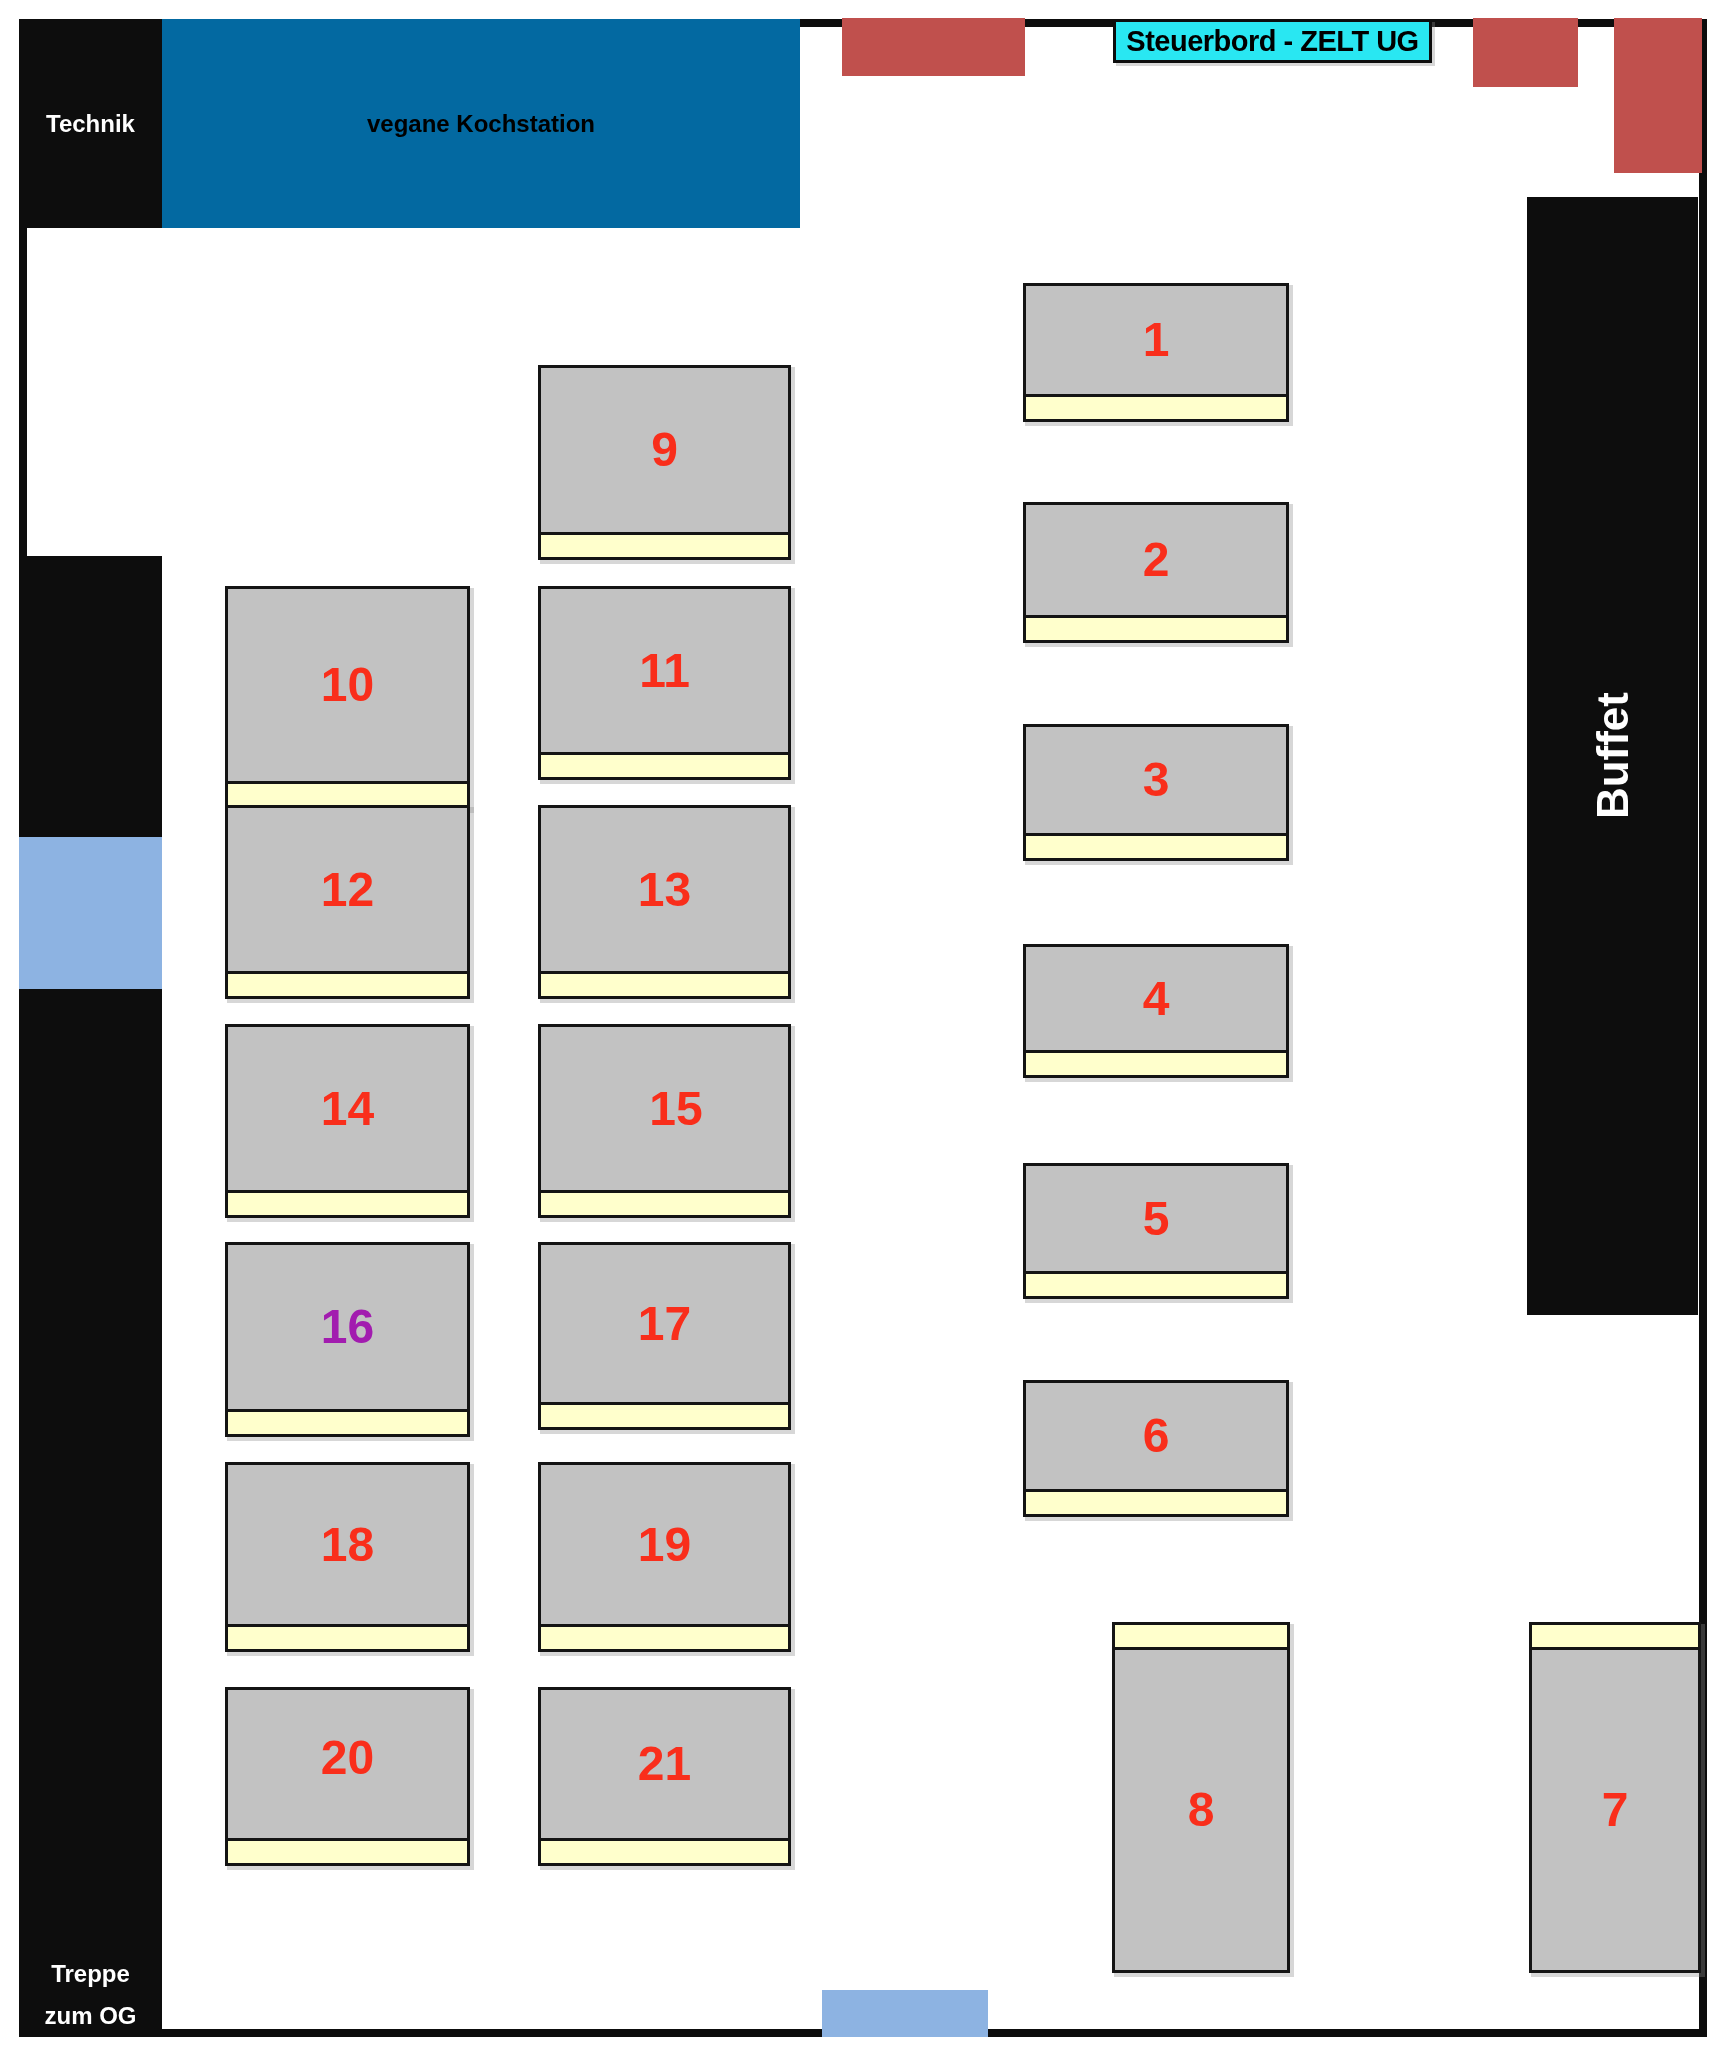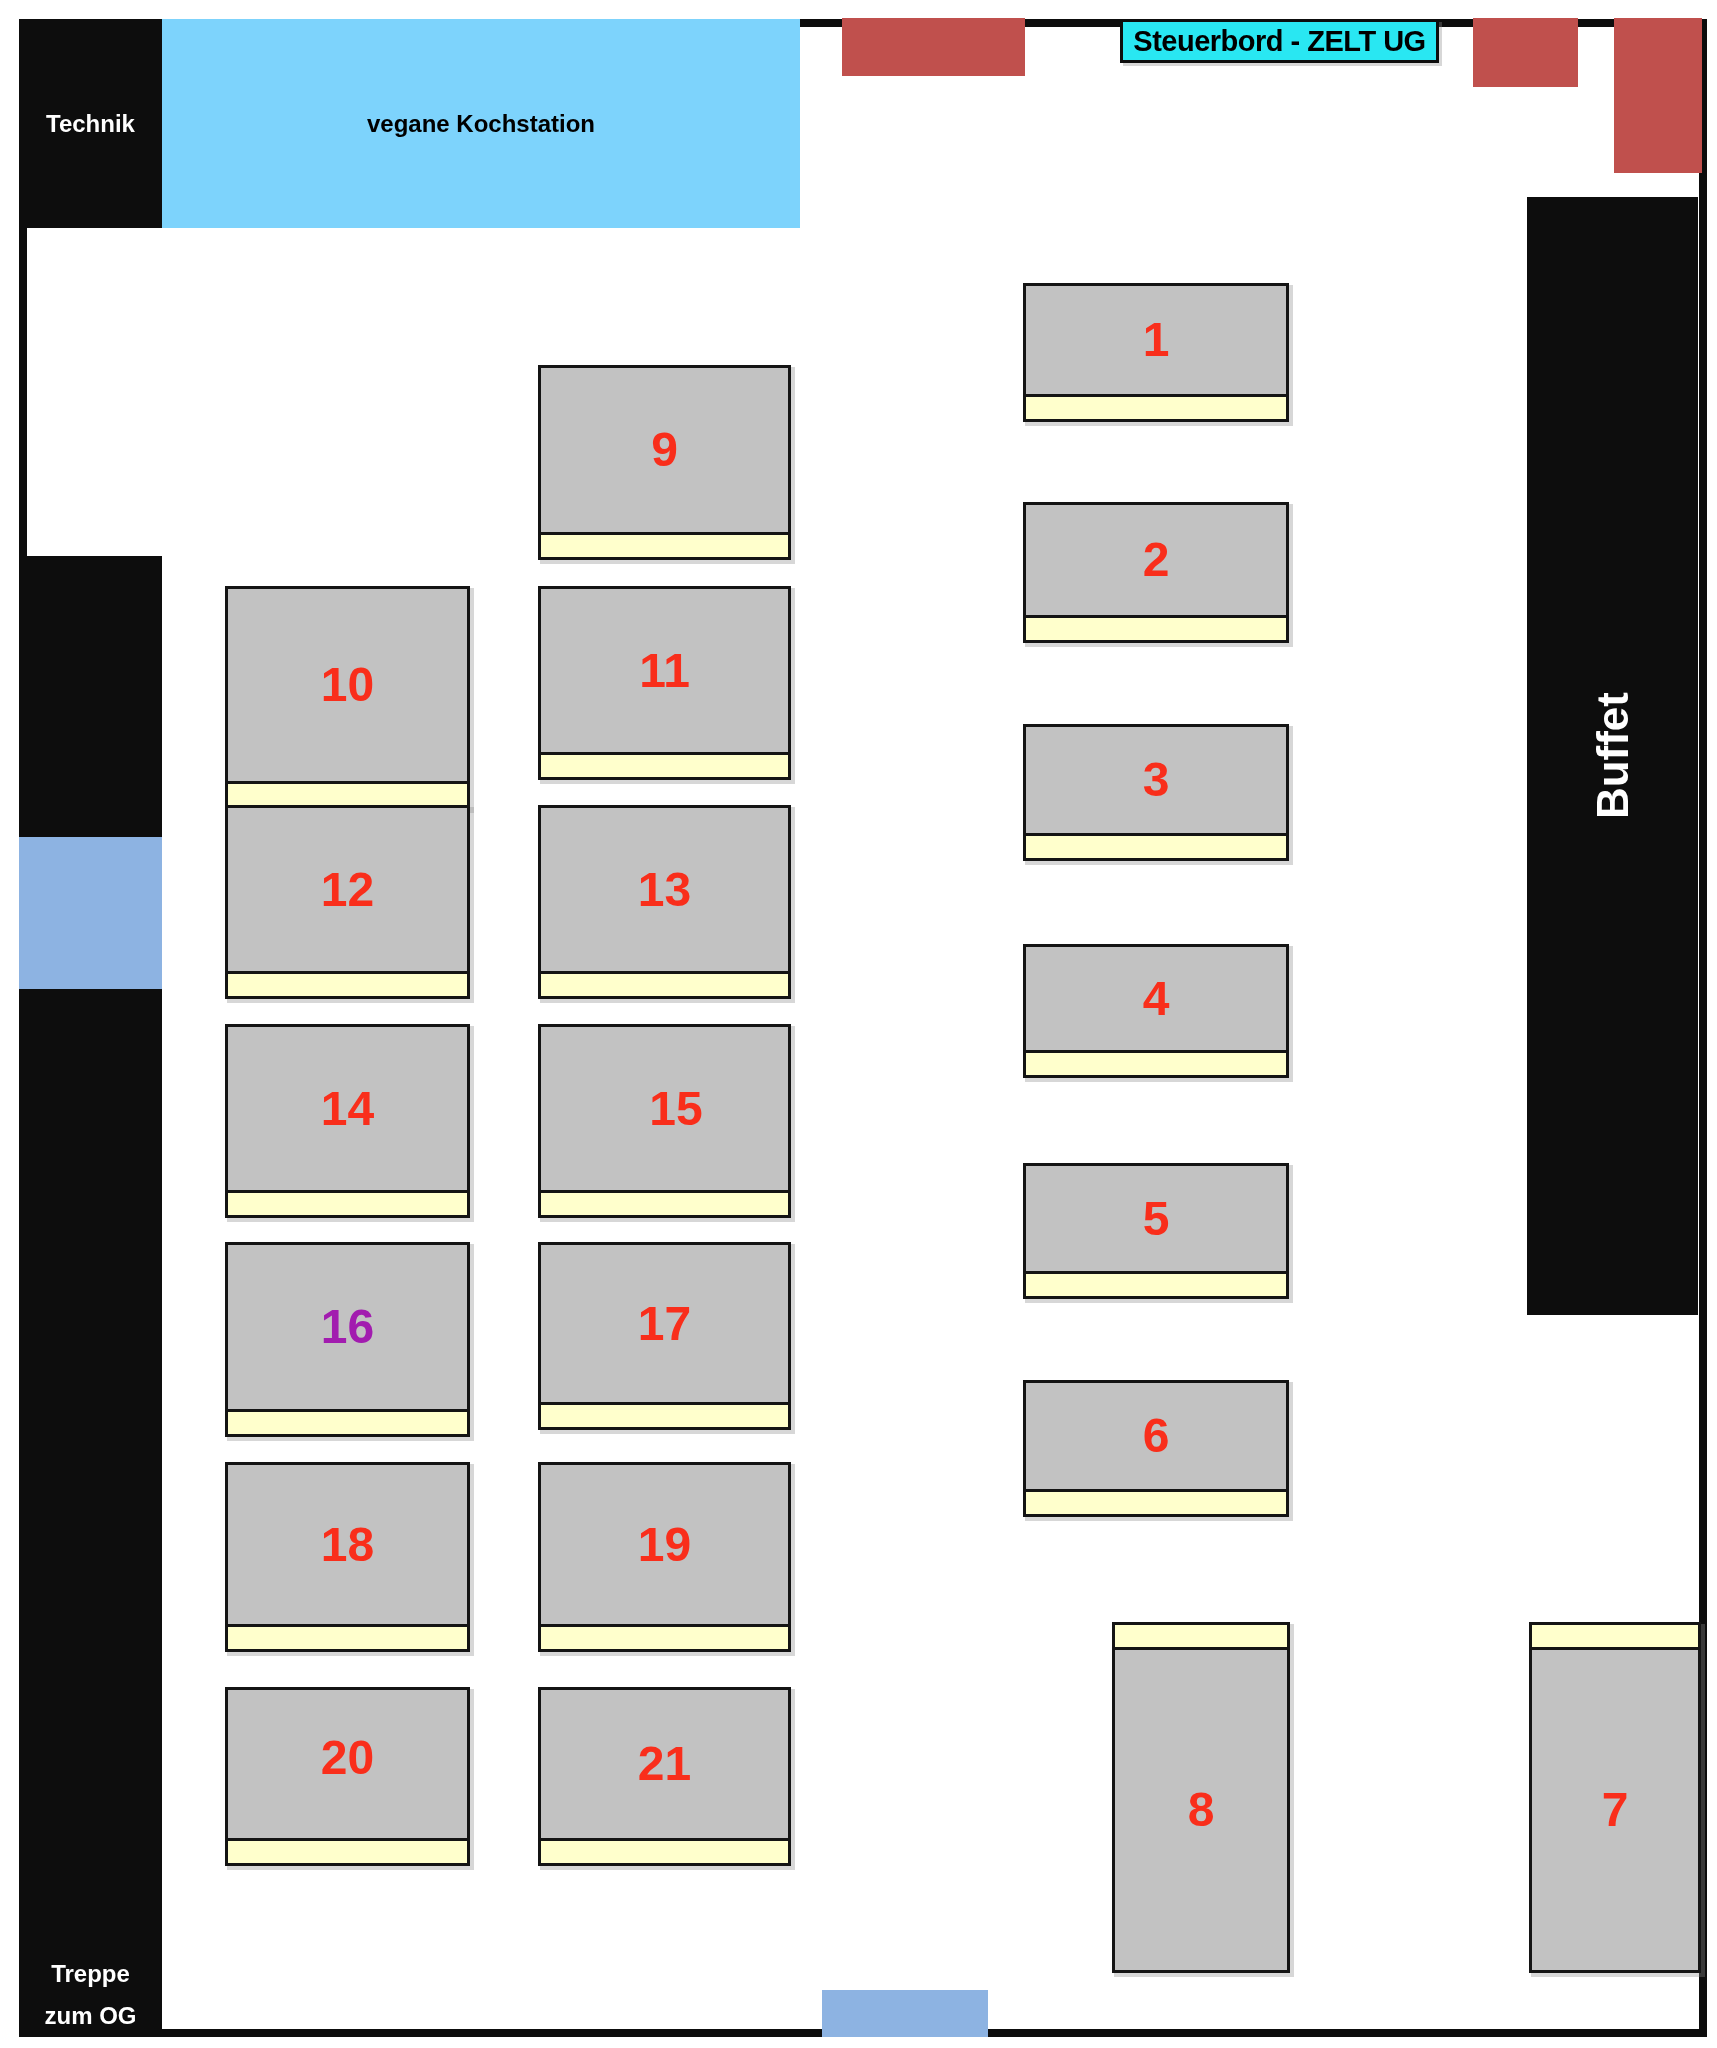--- a/index.html
+++ b/index.html
@@ -24,36 +24,36 @@
          box-shadow:3px 3px 0 1px rgba(140,140,140,0.35);}
   .table .gray{flex:1;display:flex;align-items:center;justify-content:center;}
   .table .num{font-weight:bold;font-size:48px;line-height:1;}
   .table .strip{height:22px;flex:0 0 22px;}
   .table .strip.bottom{border-top:3px solid #141414;}
   .table .strip.top{border-bottom:3px solid #141414;}
 
   
   #title-box{position:absolute;box-sizing:border-box;border:3px solid #0d0d0d;
              display:flex;align-items:center;justify-content:center;z-index:5;
-             box-shadow:3px 3px 0 0 rgba(140,140,140,0.35);margin-left:7px;}
+             box-shadow:3px 3px 0 0 rgba(140,140,140,0.35);}
   #title-box .ttext{font-weight:bold;font-size:29px;letter-spacing:-0.5px;white-space:nowrap;color:#000;}
 </style>
 </head>
 <body>
 
 <div id="plan">
   <div id="walls"></div>
   <div id="title-box" style="left: 1113px; top: 19px; width: 319px; height: 44px; background: rgb(41, 231, 242);">
     <span class="ttext">Steuerbord - ZELT UG</span>
   </div>
   <div id="zones-layer">
       <div class="zone" style="left: 19px; top: 19px; width: 143px; height: 209px; background: rgb(13, 13, 13);">
         <span class="zlabel" style="color: rgb(255, 255, 255); font-size: 24px;">Technik</span>
       </div>
-      <div class="zone" style="left: 162px; top: 19px; width: 638px; height: 209px; background: #7dd3fc;">
+      <div class="zone" style="left: 162px; top: 19px; width: 638px; height: 209px; background: #0369a1;">
         <span class="zlabel" style="color: rgb(0, 0, 0); font-size: 24px;">vegane Kochstation</span>
       </div>
       <div class="zone vertical" style="left: 1527px; top: 197px; width: 171px; height: 1118px; background: rgb(13, 13, 13);">
         <span class="zlabel" style="color: rgb(255, 255, 255); font-size: 44px;">Buffet</span>
       </div>
       <div class="zone" style="left: 19px; top: 556px; width: 143px; height: 281px; background: rgb(13, 13, 13);"></div>
       <div class="zone" style="left: 19px; top: 837px; width: 143px; height: 152px; background: rgb(141, 179, 226);"></div>
       <div class="zone padtop" style="left: 19px; top: 989px; width: 143px; height: 1048px; background: rgb(13, 13, 13);">
         <div class="zlines" style="color: rgb(255, 255, 255); font-size: 24px; line-height: 42px; padding-top: 200px; width: 100%;">
           <div>Treppe</div>

